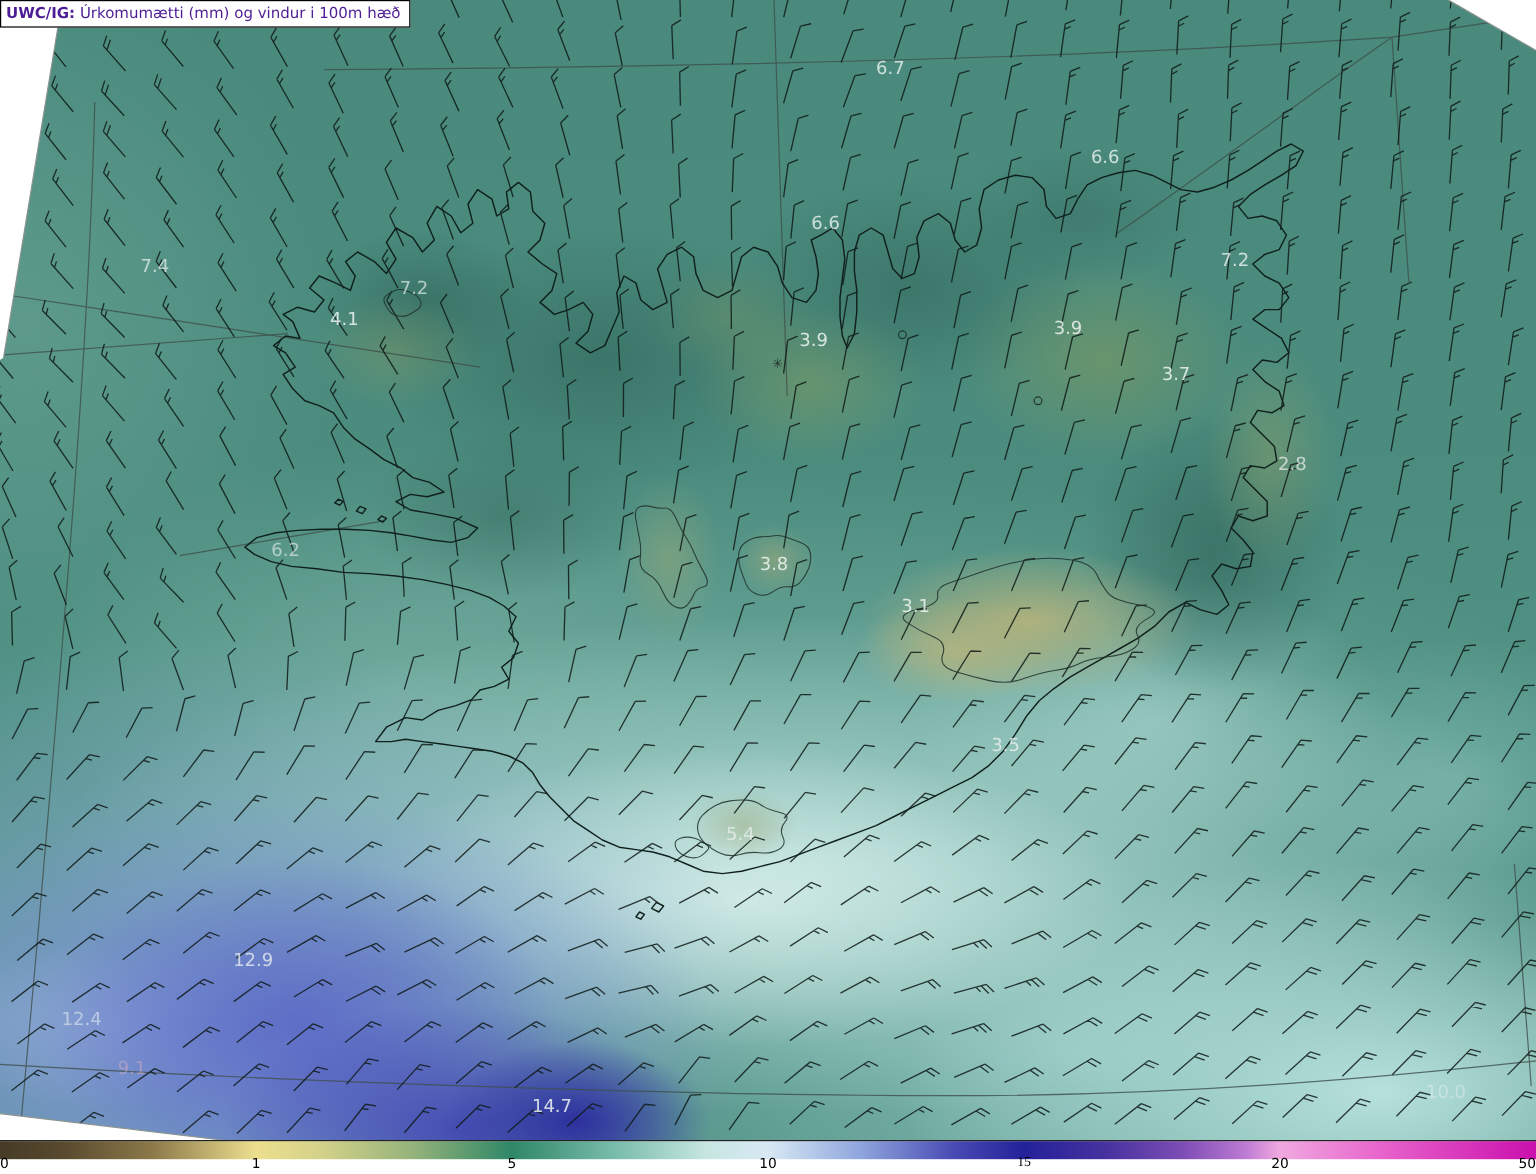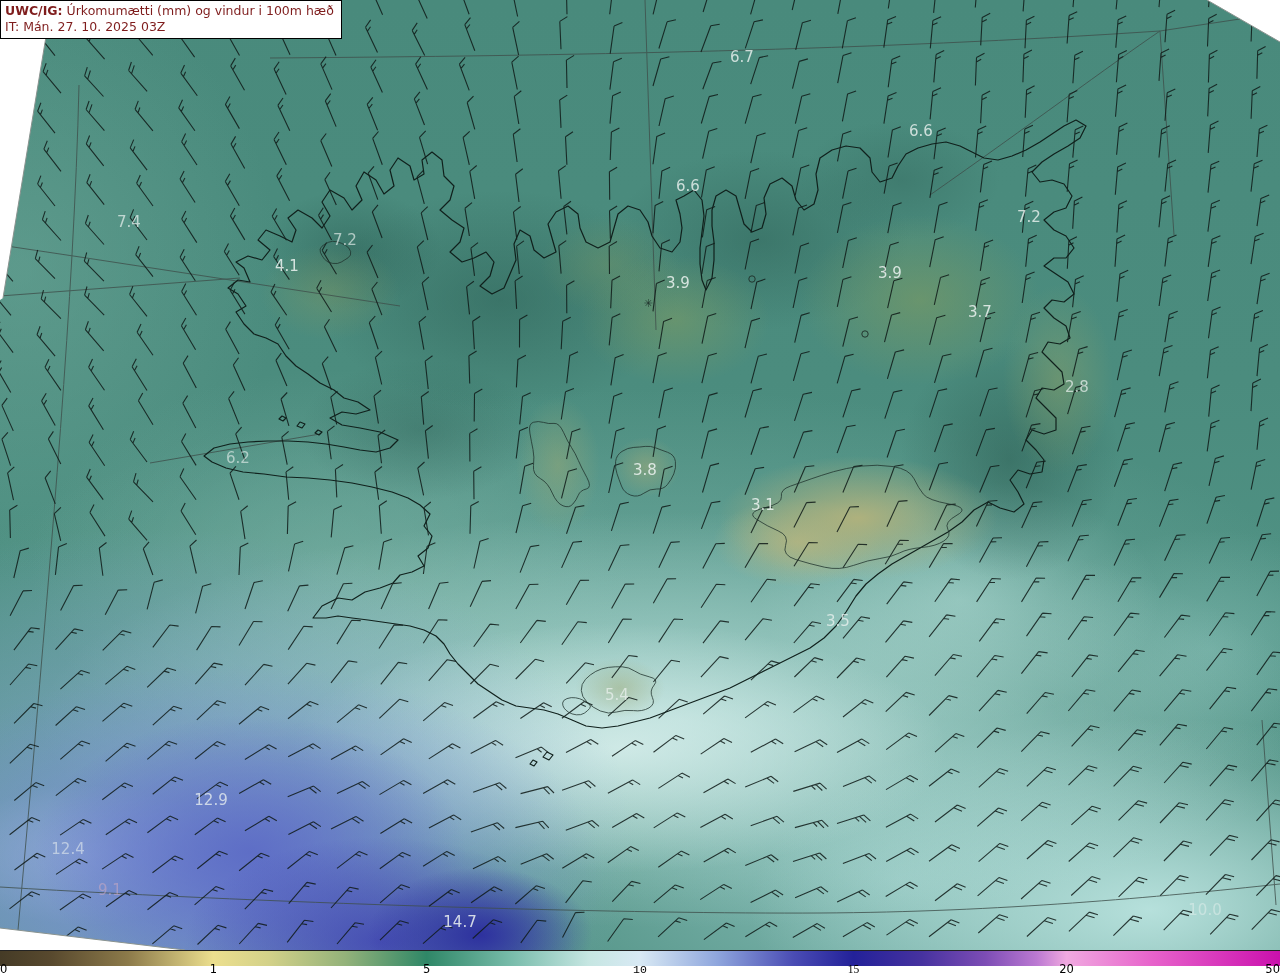--- a/index.html
+++ b/index.html
@@ -45,21 +45,21 @@
       radial-gradient(ellipse 300px 200px at 330px 570px, rgba(127,181,168,.5) 0%, rgba(127,181,168,0) 100%),
       radial-gradient(ellipse 900px 320px at 640px 645px, rgba(150,200,192,.45) 0%, rgba(150,200,192,0) 80%),
       radial-gradient(ellipse 180px 120px at 1210px 650px, rgba(150,205,198,.4) 0%, rgba(150,205,198,0) 100%),
       radial-gradient(ellipse 260px 300px at 20px 270px, rgba(111,168,154,.5) 0%, rgba(111,168,154,0) 100%),
       linear-gradient(180deg, #498a7c 0%, #4b8c7e 40%, #4f9183 62%, #509184 100%);
   }
   .map-overlay{position:absolute;left:0;top:0;}
   
   .legend-box{
     position:absolute;left:0;top:0;background:#fff;border:1px solid #000;
-    padding:2px 7px 3px 4px;font-size:12.5px;line-height:1.26;color:#7f1d1d;
+    padding:2px 7px 3px 4px;font-size:12.5px;line-height:1.26;color:#4c1d95;
     white-space:nowrap;z-index:5;
   }
   .legend-box b{font-weight:bold;}
   
   .colorbar{position:absolute;left:0;top:950px;width:1280px;height:16px;border-top:1px solid #222;}
   .colorbar-labels{position:absolute;left:0;top:966px;width:1280px;height:12px;background:#fff;}
   .colorbar-labels span{
     position:absolute;top:-2px;transform:translateX(-50%);
     font-size:11.5px;color:#000;line-height:1;
   }
@@ -151,26 +151,25 @@
       <polyline points="52,0 38,85 3,298" fill="none" stroke="#8a938f" stroke-width="1"></polyline>
       <polygon points="1207,0 1280,0 1280,42" fill="#fff"></polygon>
       <line x1="1207" y1="0" x2="1280" y2="42" stroke="#8a938f" stroke-width="1"></line>
       <polygon points="0,928 185,950 0,950" fill="#fff"></polygon>
       <line x1="0" y1="928" x2="185" y2="950" stroke="#8a938f" stroke-width="1"></line>
     </g>
   </svg>
 
   <div class="legend-box">
     <div><b>UWC/IG:</b><span> Úrkomumætti (mm) og vindur i 100m hæð</span></div>
-    <div>IT: Mán. 27. 10. 2025 03Z</div>
   </div>
 
   <div class="colorbar" id="colorbar" style="background: linear-gradient(90deg, rgb(69, 59, 38) 0%, rgb(88, 73, 46) 4%, rgb(140, 122, 74) 10%, rgb(236, 223, 142) 16.67%, rgb(211, 209, 137) 21%, rgb(147, 178, 122) 27%, rgb(47, 135, 103) 33.33%, rgb(121, 188, 171) 40%, rgb(198, 230, 226) 46%, rgb(216, 233, 244) 50%, rgb(143, 166, 221) 56%, rgb(74, 76, 180) 62%, rgb(35, 33, 153) 66.67%, rgb(70, 50, 159) 72%, rgb(125, 77, 181) 77%, rgb(187, 121, 210) 81%, rgb(240, 169, 224) 83.33%, rgb(231, 99, 203) 90%, rgb(202, 16, 173) 100%);"></div>
   <div class="colorbar-labels" id="colorbar-labels">
       <span style="left: 0%;">0</span>
       <span style="left: 16.67%;">1</span>
       <span style="left: 33.33%;">5</span>
-      <span style="left: 50%; font-family: Liberation Mono, monospace;">10</span>
+      <span style="left: 50%;">10</span>
       <span style="left: 66.67%; font-family: Liberation Serif, serif;">15</span>
       <span style="left: 83.33%;">20</span>
       <span style="left: 100%;">50</span>
     </div>
 </div>
 
 </body></html>

